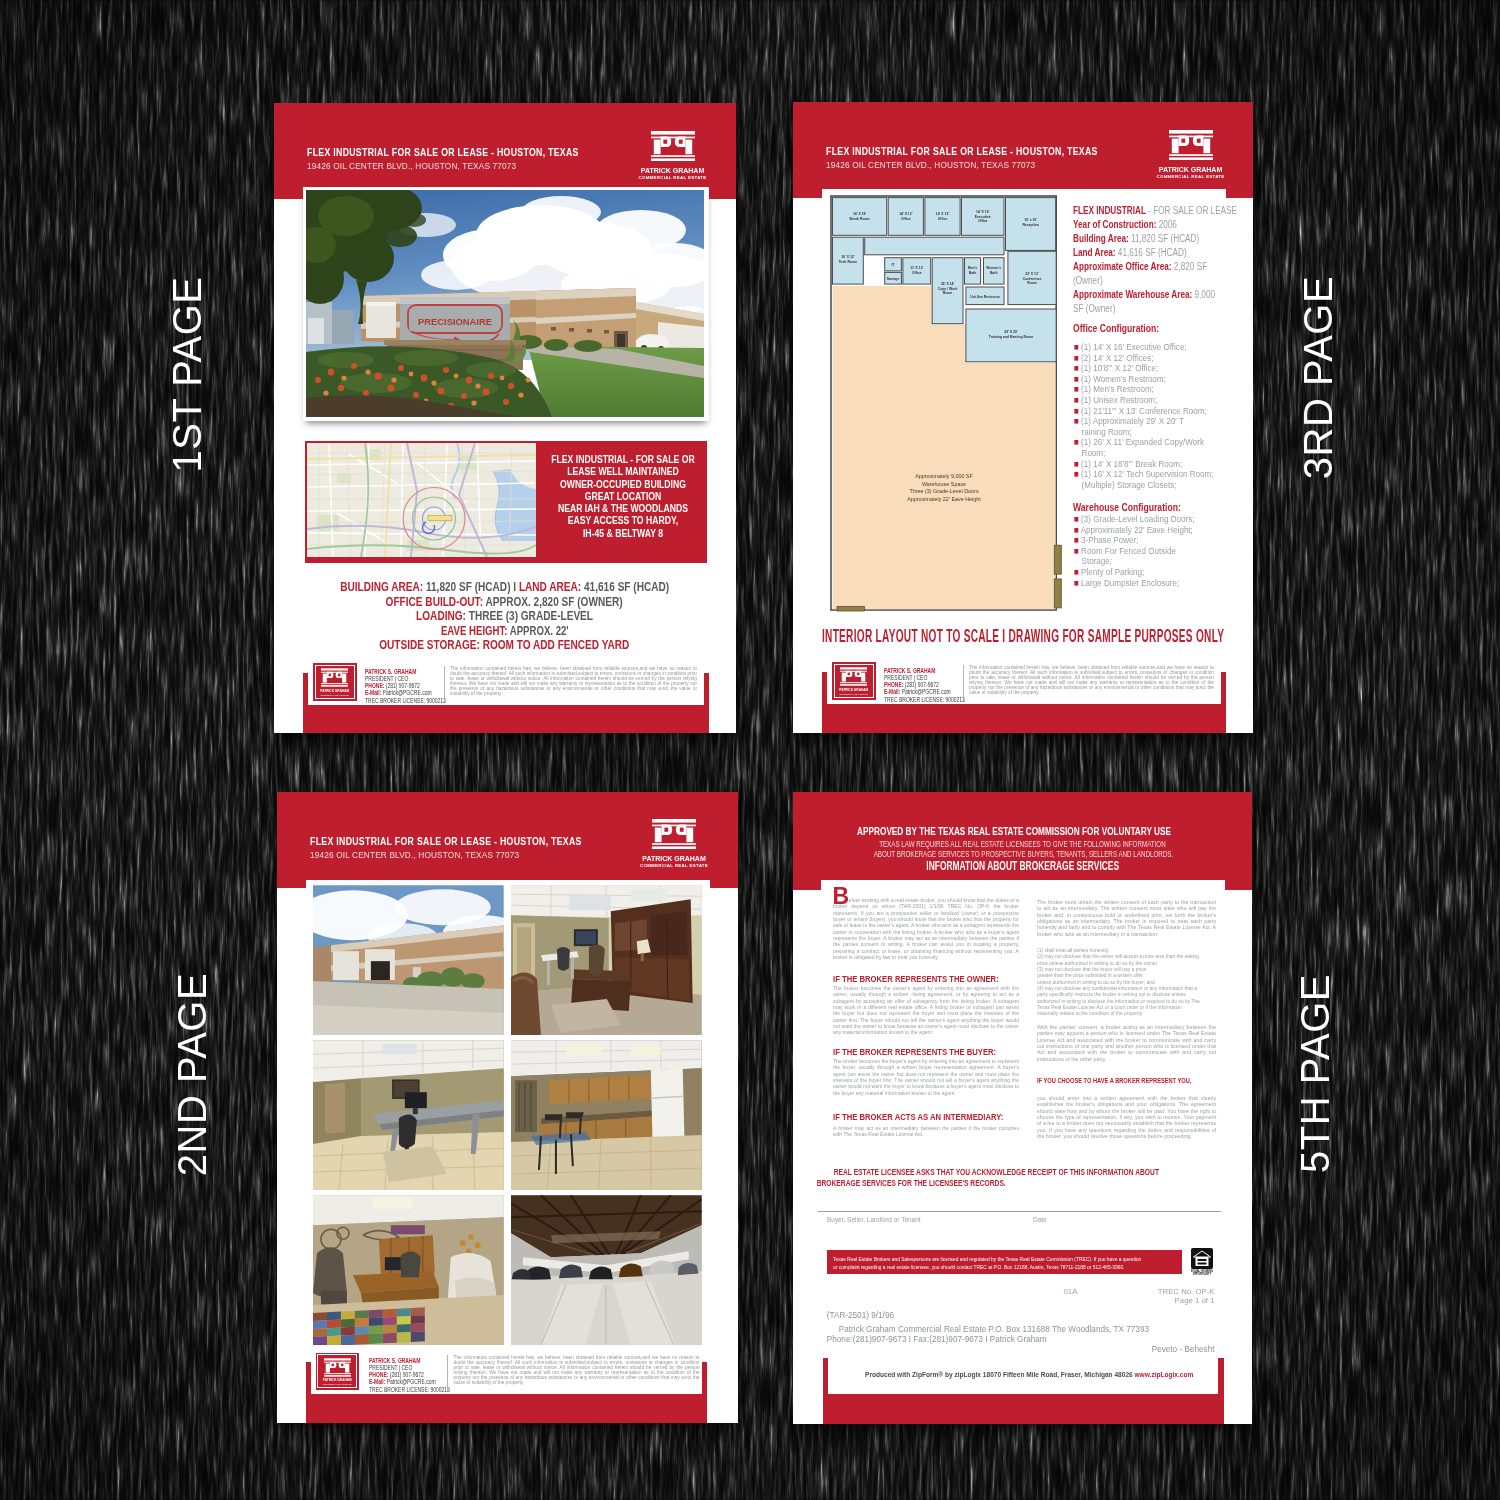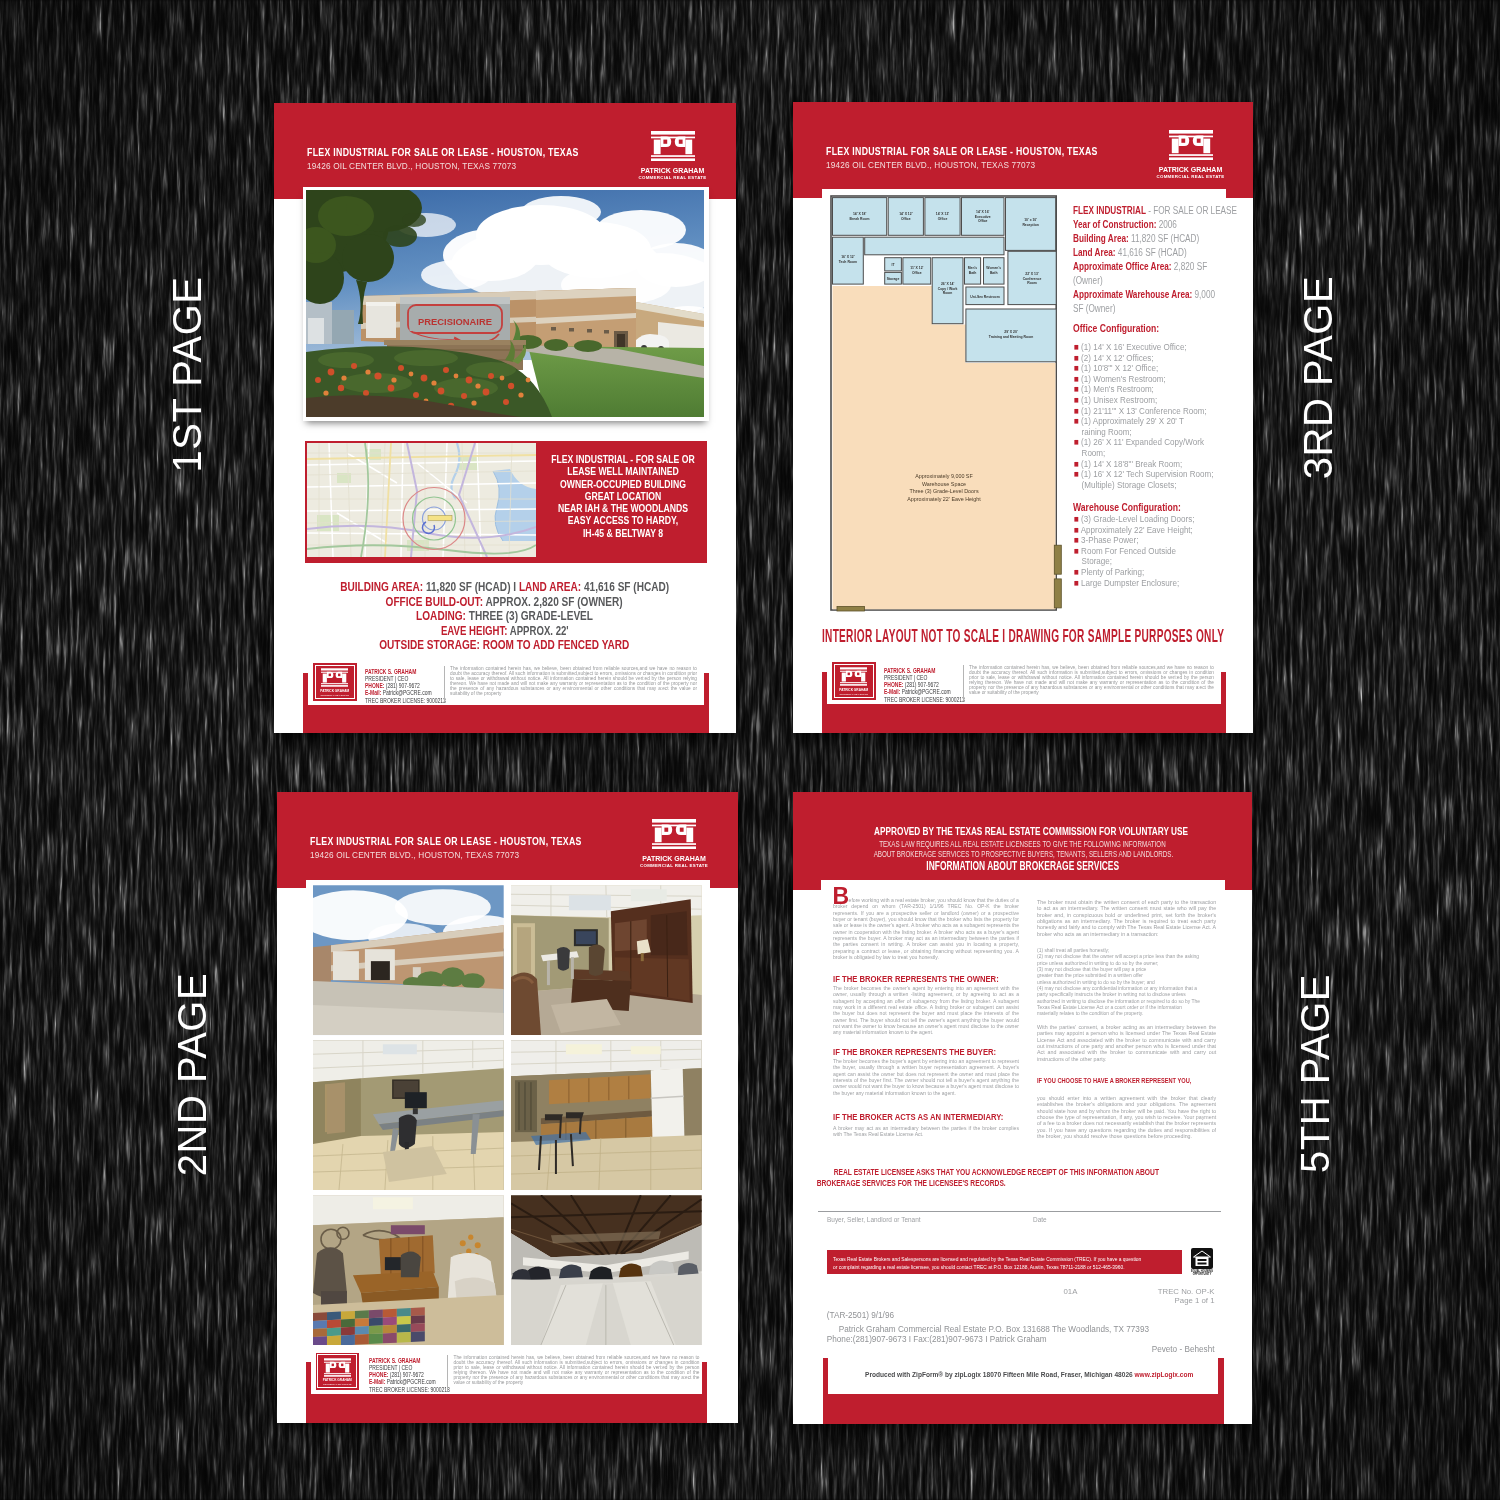--- a/index.html
+++ b/index.html
@@ -887,21 +887,21 @@
 
     <div class="redfootband" style="left:29px;top:602.5px;width:401px;height:28.5px;"></div>
   </div>
 
   <div class="page" id="p5" style="left:792.5px;top:792px;width:459.5px;height:631.5px">
 
     <div class="band" style="height:97.6px;"></div>
 
     <div class="cbox" style="left:28px;top:88.2px;width:404px;height:480px"></div>
 
-    <div style="position:absolute;left:0;top:32px;width:100%;text-align:right;color:#fff;font-weight:bold;font-size:11.6px;"><span style="display:inline-block;transform:scaleX(0.71);transform-origin:50% 0;white-space:nowrap;">APPROVED BY THE TEXAS REAL ESTATE COMMISSION FOR VOLUNTARY USE</span></div>
+    <div style="position:absolute;left:0;top:32px;width:100%;text-align:left;color:#fff;font-weight:bold;font-size:11.6px;"><span style="display:inline-block;transform:scaleX(0.71);transform-origin:50% 0;white-space:nowrap;">APPROVED BY THE TEXAS REAL ESTATE COMMISSION FOR VOLUNTARY USE</span></div>
 
     <div style="position:absolute;left:0;top:47px;width:100%;text-align:center;color:#f3dcdc;font-size:9.6px;line-height:9.6px;"><span style="display:inline-block;transform:scaleX(0.65);transform-origin:50% 0;white-space:nowrap;">TEXAS LAW REQUIRES ALL REAL ESTATE LICENSEES TO GIVE THE FOLLOWING INFORMATION</span><br><span style="display:inline-block;transform:scaleX(0.65);transform-origin:50% 0;white-space:nowrap;">ABOUT BROKERAGE SERVICES TO PROSPECTIVE BUYERS, TENANTS, SELLERS AND LANDLORDS.</span></div>
 
     <div style="position:absolute;left:0;top:67px;width:100%;text-align:center;color:#fff;font-weight:bold;font-size:12.4px;"><span style="display:inline-block;transform:scaleX(0.68);transform-origin:50% 0;white-space:nowrap;">INFORMATION ABOUT BROKERAGE SERVICES</span></div>
 
     <div style="position:absolute;left:40px;top:94px;width:200px;">
 
       <div style="position:absolute;left:0;top:0px;color:#bf1e2e;font-weight:bold;font-size:23px;line-height:20px;">B</div>
       <div style="position:absolute;left:0;top:11px;width:215px;font-size:5.9px;line-height:6.32px;color:#9d9fa2;text-align:justify;transform:scaleX(0.865);transform-origin:0 0;">
         <div style="margin-left:18px;">efore working with a real estate broker, you should know that the duties of a</div>

